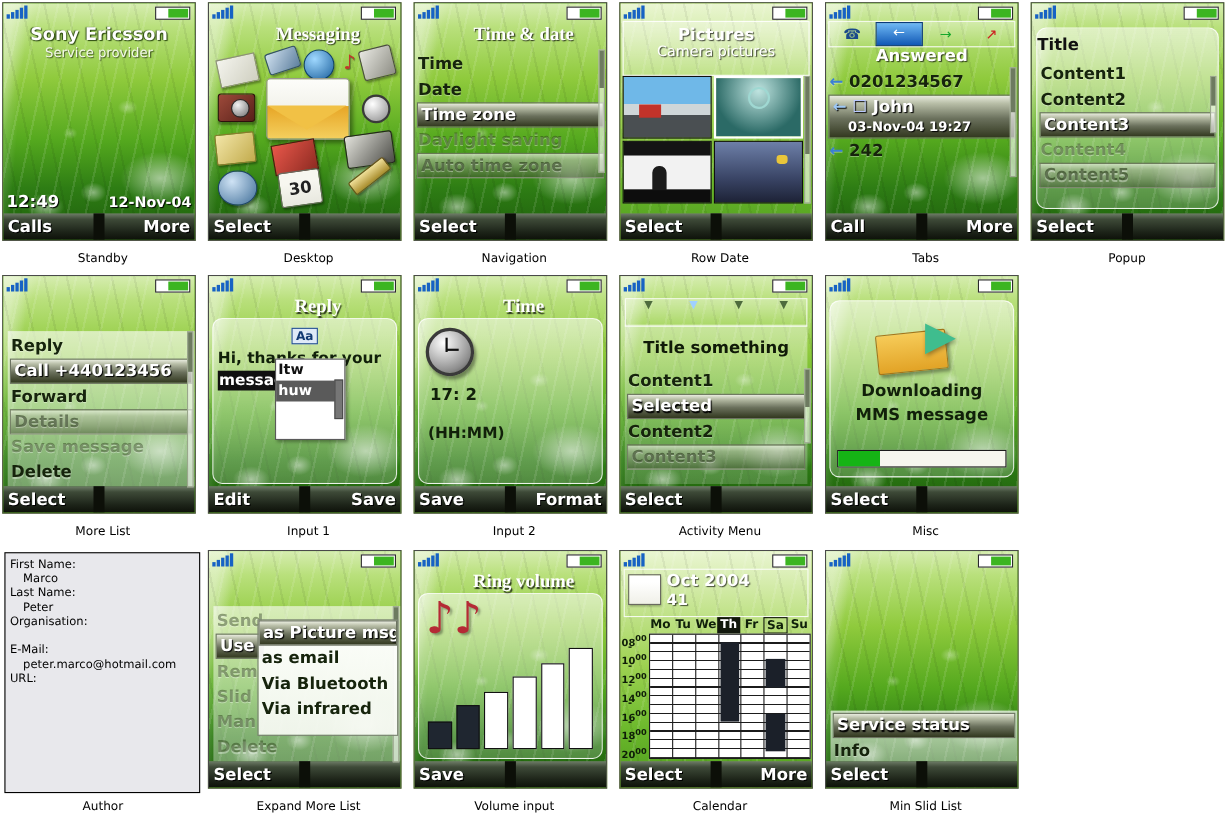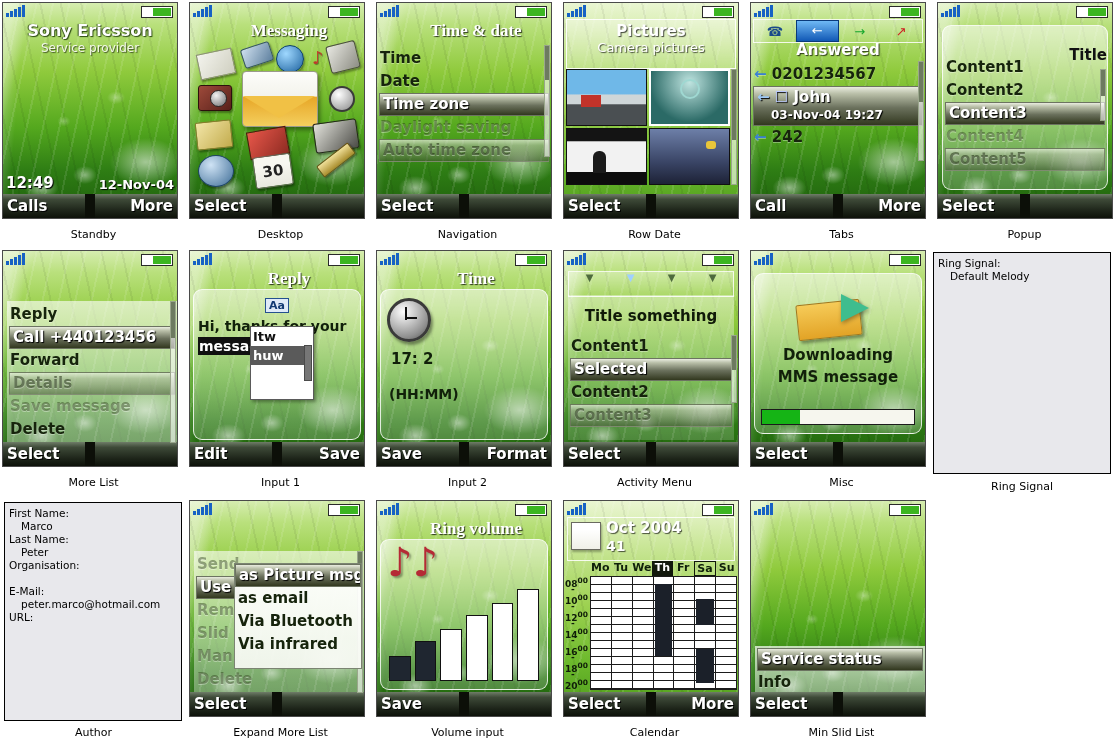--- a/index.html
+++ b/index.html
@@ -278,21 +278,21 @@
       <div class="sig">
             <i></i>
             <i></i>
             <i></i>
             <i></i>
             <i></i>
           </div>
       <div class="bat"></div>
     </div>
     <div class="panel" style="left:4px;right:4px;top:22px;bottom:28px">
-      <div style="text-align:right;color:#111;font-weight:bold;font-size:15px;margin-top:20px">Title</div>
+      <div style="text-align:left;color:#111;font-weight:bold;font-size:15px;margin-top:5px">Title</div>
       <div class="list" style="top:30px;left:0;right:0">
         <div class="row">Content1</div>
         <div class="row">Content2</div>
         <div class="row sel">Content3</div>
         <div class="row dim">Content4</div>
         <div class="row dimsel">Content5</div>
       </div>
     </div>
     <div class="scroll" style="top:66px;height:52px;right:6px">
           <i style="top:0;height:26px"></i>
@@ -476,27 +476,20 @@
     </div>
     <div class="soft">
       <div class="sk l">Select</div>
       <div class="sk m"></div>
       <div class="sk r"></div>
     </div>
   </div>
   <div class="caption" style="top:228px">Misc</div>
 </div>
 
-<div class="cell" style="left:930px;top:248px;width:184px;height:250px">
-  <div class="plain" style="left:3px;top:4px;width:178px;height:222px">
-    <div>Ring Signal:</div>
-    <div class="ind">Default Melody</div>
-  </div>
-  <div class="caption" style="top:232px">Ring Signal</div>
-</div>
 
 <div class="cell" style="left:0;top:498px;width:187px;height:249px">
   <div class="plain" style="left:4px;top:4px;width:178px;height:219px">
     <div>First Name:</div>
     <div class="ind">Marco</div>
     <div>Last Name:</div>
     <div class="ind">Peter</div>
     <div>Organisation:</div>
     <div style="height:13px"></div>
     <div>E-Mail:</div>

